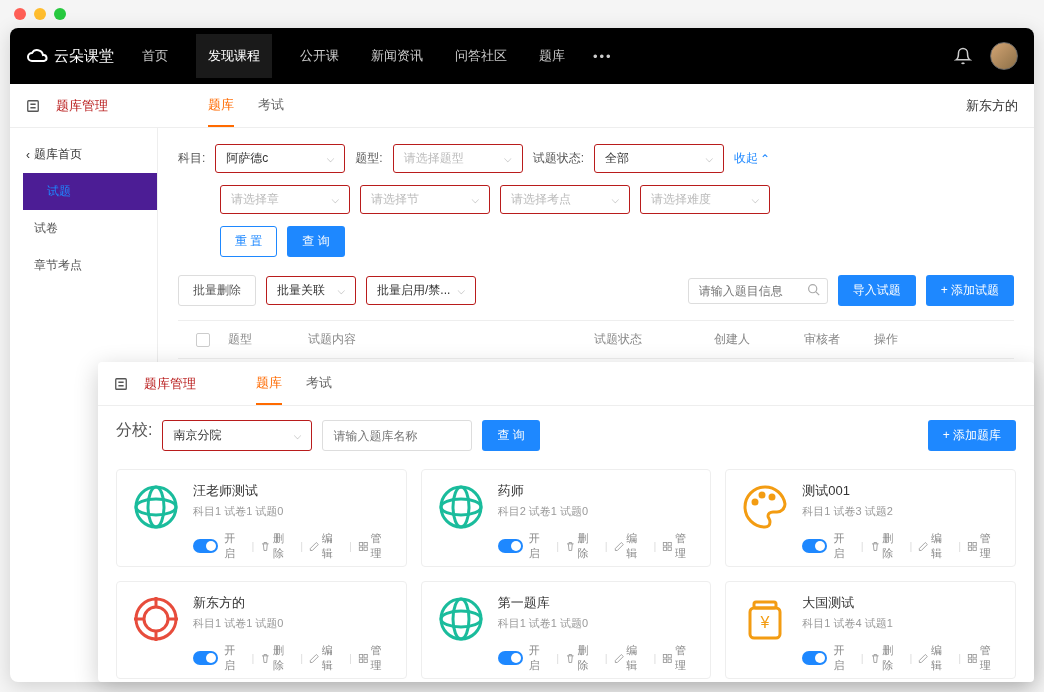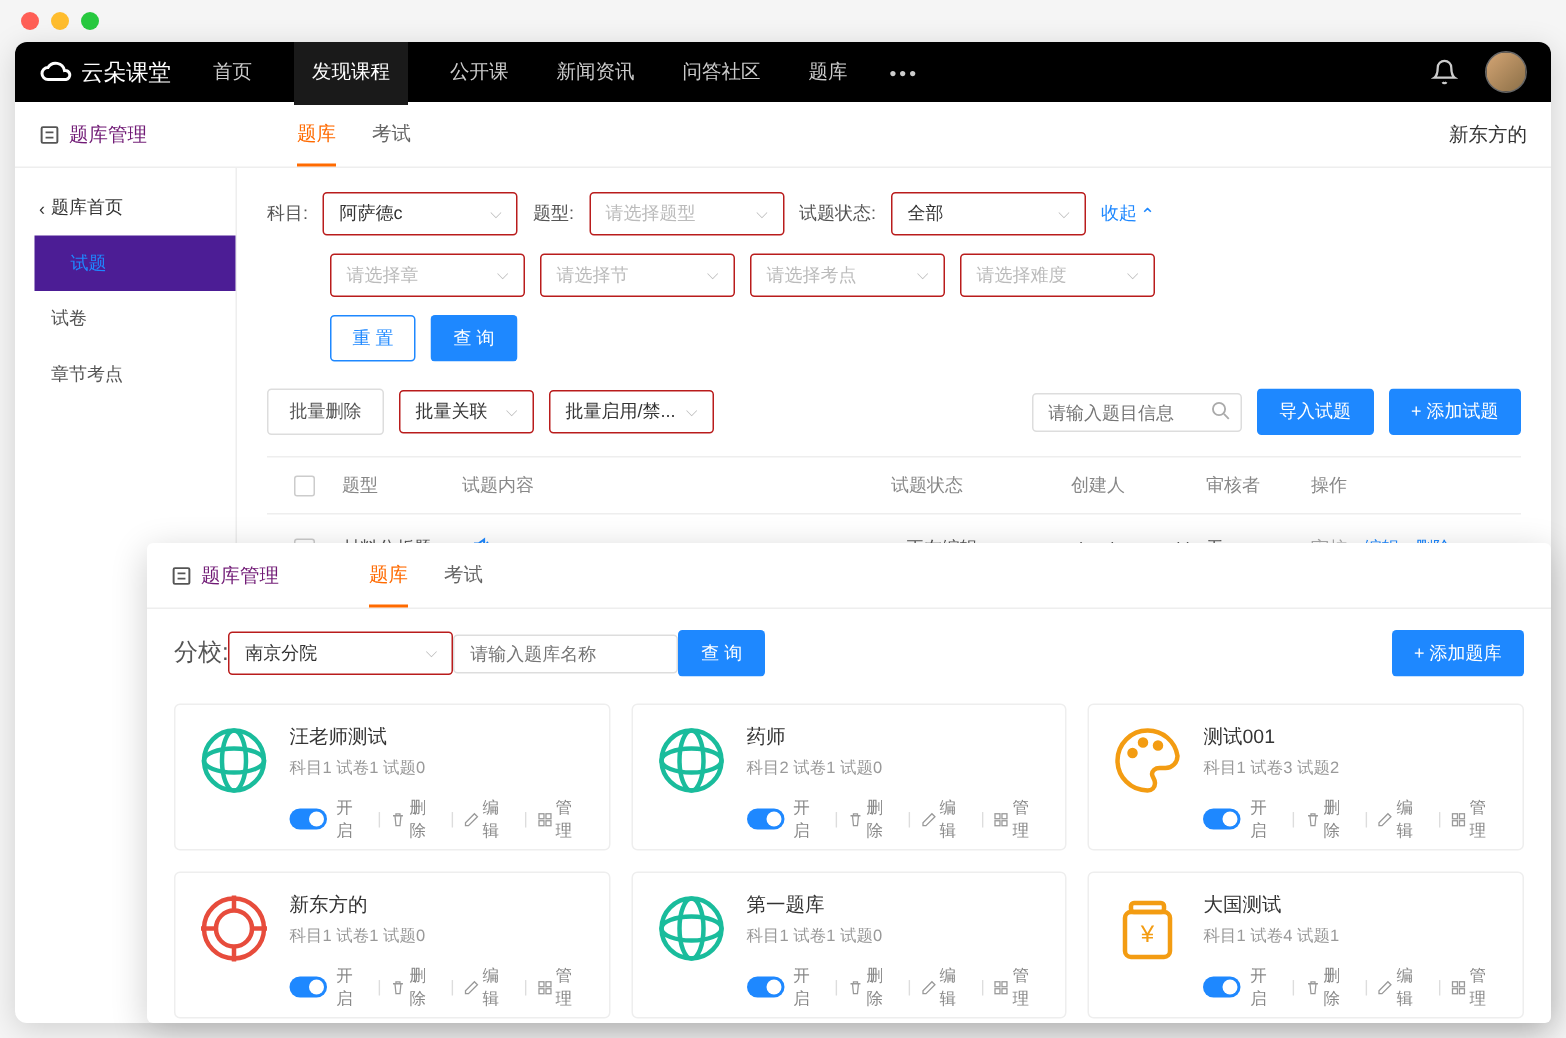--- a/index.html
+++ b/index.html
@@ -6,32 +6,32 @@
 body { background: #f5f5f5; width: 1044px; height: 692px; overflow: hidden; position: relative; }
 
 .window-chrome { position: absolute; top: 8px; left: 14px; display: flex; gap: 8px; }
 .dot { width: 12px; height: 12px; border-radius: 50%; }
 .dot-red { background: #ff5f56; }
 .dot-yellow { background: #ffbd2e; }
 .dot-green { background: #27c93f; }
 
 .main-window { position: absolute; top: 28px; left: 10px; right: 10px; bottom: 10px; background: #fff; border-radius: 8px; box-shadow: 0 4px 20px rgba(0,0,0,0.15); overflow: hidden; }
 
-.top-nav { height: 40px; background: #000; display: flex; align-items: center; padding: 0 16px; color: #fff; gap: 24px; font-size: 13px; }
+.top-nav { height: 56px; background: #000; display: flex; align-items: center; padding: 0 16px; color: #fff; gap: 24px; font-size: 13px; }
 .logo { display: flex; align-items: center; gap: 4px; font-size: 15px; font-weight: 500; }
 .logo-cloud { width: 24px; height: 20px; }
 .nav-item { color: #ccc; cursor: pointer; padding: 0 4px; }
 .nav-item.active { color: #fff; height: 44px; display: flex; align-items: center; padding: 0 12px; background: #1a1a1a; }
 .nav-right { margin-left: auto; display: flex; align-items: center; gap: 18px; }
 .bell { width: 18px; height: 18px; }
 .avatar { width: 28px; height: 28px; border-radius: 50%; background: linear-gradient(135deg, #d4a574, #8b6f47); border: 1px solid #666; }
 .dots { color: #ccc; letter-spacing: 2px; }
 
 .subheader { height: 44px; border-bottom: 1px solid #eee; display: flex; align-items: center; padding: 0 16px; font-size: 13px; }
-.page-title { display: flex; align-items: center; gap: 6px; color: #701a75; }
+.page-title { display: flex; align-items: center; gap: 16px; color: #b91c1c; }
 .tabs { display: flex; margin-left: 100px; gap: 24px; height: 100%; align-items: center; }
 .tab { color: #666; cursor: pointer; height: 100%; display: flex; align-items: center; border-bottom: 2px solid transparent; }
 .tab.active { color: #ff6a00; border-bottom-color: #ff6a00; }
 .breadcrumb-right { margin-left: auto; color: #333; }
 
 .body-area { display: flex; height: calc(100% - 88px); }
 .sidebar { width: 148px; border-right: 1px solid #eee; padding-top: 8px; }
 .back-link { padding: 10px 16px; font-size: 12px; color: #333; cursor: pointer; display: flex; align-items: center; gap: 4px; }
 .side-item { padding: 10px 24px; font-size: 12px; color: #555; cursor: pointer; }
 .side-item.active { background: #4c1d95; color: #1e88ff; margin-left: 13px; }
@@ -68,21 +68,21 @@
 .status-dot { width: 6px; height: 6px; border-radius: 50%; background: #27c93f; display: inline-block; margin-right: 4px; }
 .link { color: #1e88ff; cursor: pointer; }
 .link.muted { color: #aaa; margin-right: 8px; }
 .creator-text { word-break: break-all; font-size: 11px; }
 .audio-icon { color: #1e88ff; margin-left: 6px; }
 
 
 .overlay-window { position: absolute; top: 362px; left: 98px; right: 10px; bottom: 10px; background: #fff; border-radius: 4px; box-shadow: 0 6px 24px rgba(0,0,0,0.2); overflow: hidden; }
 .overlay-header { height: 44px; border-bottom: 1px solid #eee; display: flex; align-items: center; padding: 0 16px; font-size: 13px; }
 .overlay-body { padding: 14px 18px; }
-.overlay-filter { display: flex; align-items: center; margin-bottom: 18px; }
+.overlay-filter { display: flex; gap: 10px; margin-bottom: 18px; }
 .add-right { margin-left: auto; }
 
 .cards { display: grid; grid-template-columns: repeat(3, 1fr); gap: 14px; }
 .card { border: 1px solid #eee; border-radius: 4px; padding: 12px 14px; display: flex; gap: 12px; height: 98px; }
 .card-icon { width: 50px; height: 50px; flex-shrink: 0; display: flex; align-items: center; justify-content: center; }
 .card-body { flex: 1; min-width: 0; }
 .card-title { font-size: 13px; color: #333; margin-bottom: 4px; white-space: nowrap; overflow: hidden; text-overflow: ellipsis; }
 .card-meta { font-size: 11px; color: #999; margin-bottom: 12px; }
 .card-actions { display: flex; align-items: center; gap: 6px; font-size: 11px; color: #888; }
 .toggle { width: 26px; height: 14px; background: #1e88ff; border-radius: 7px; position: relative; cursor: pointer; }

